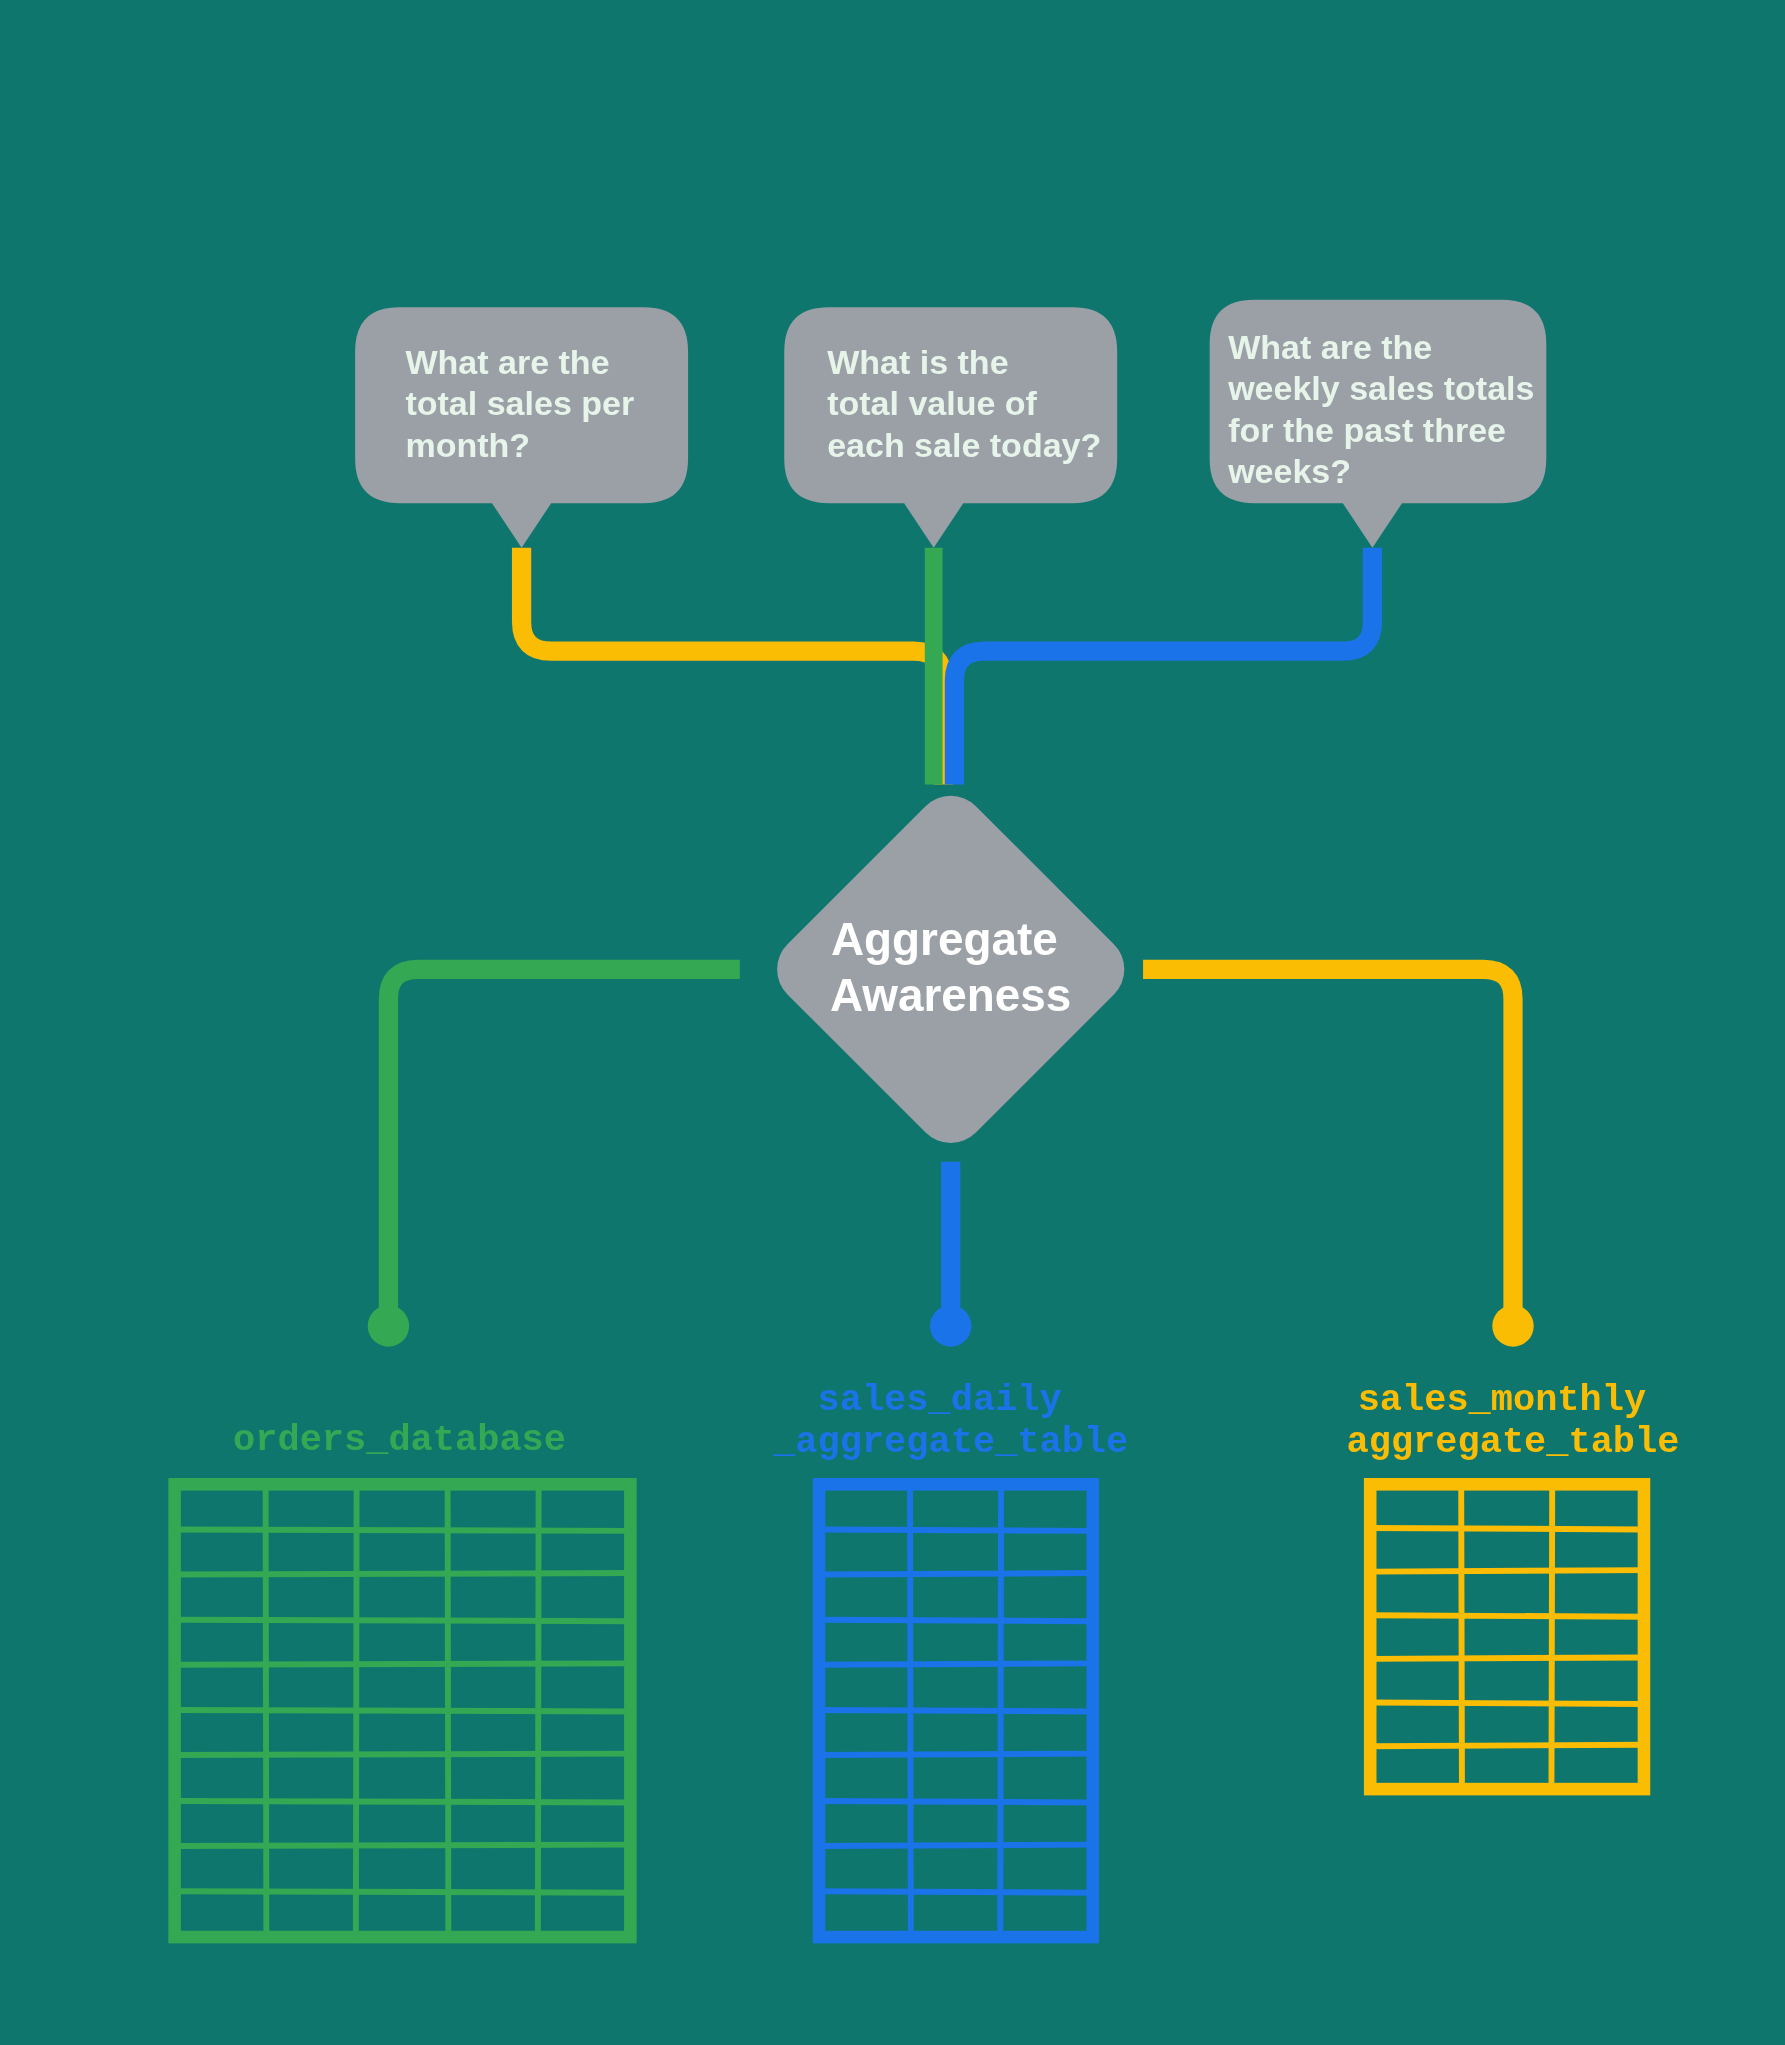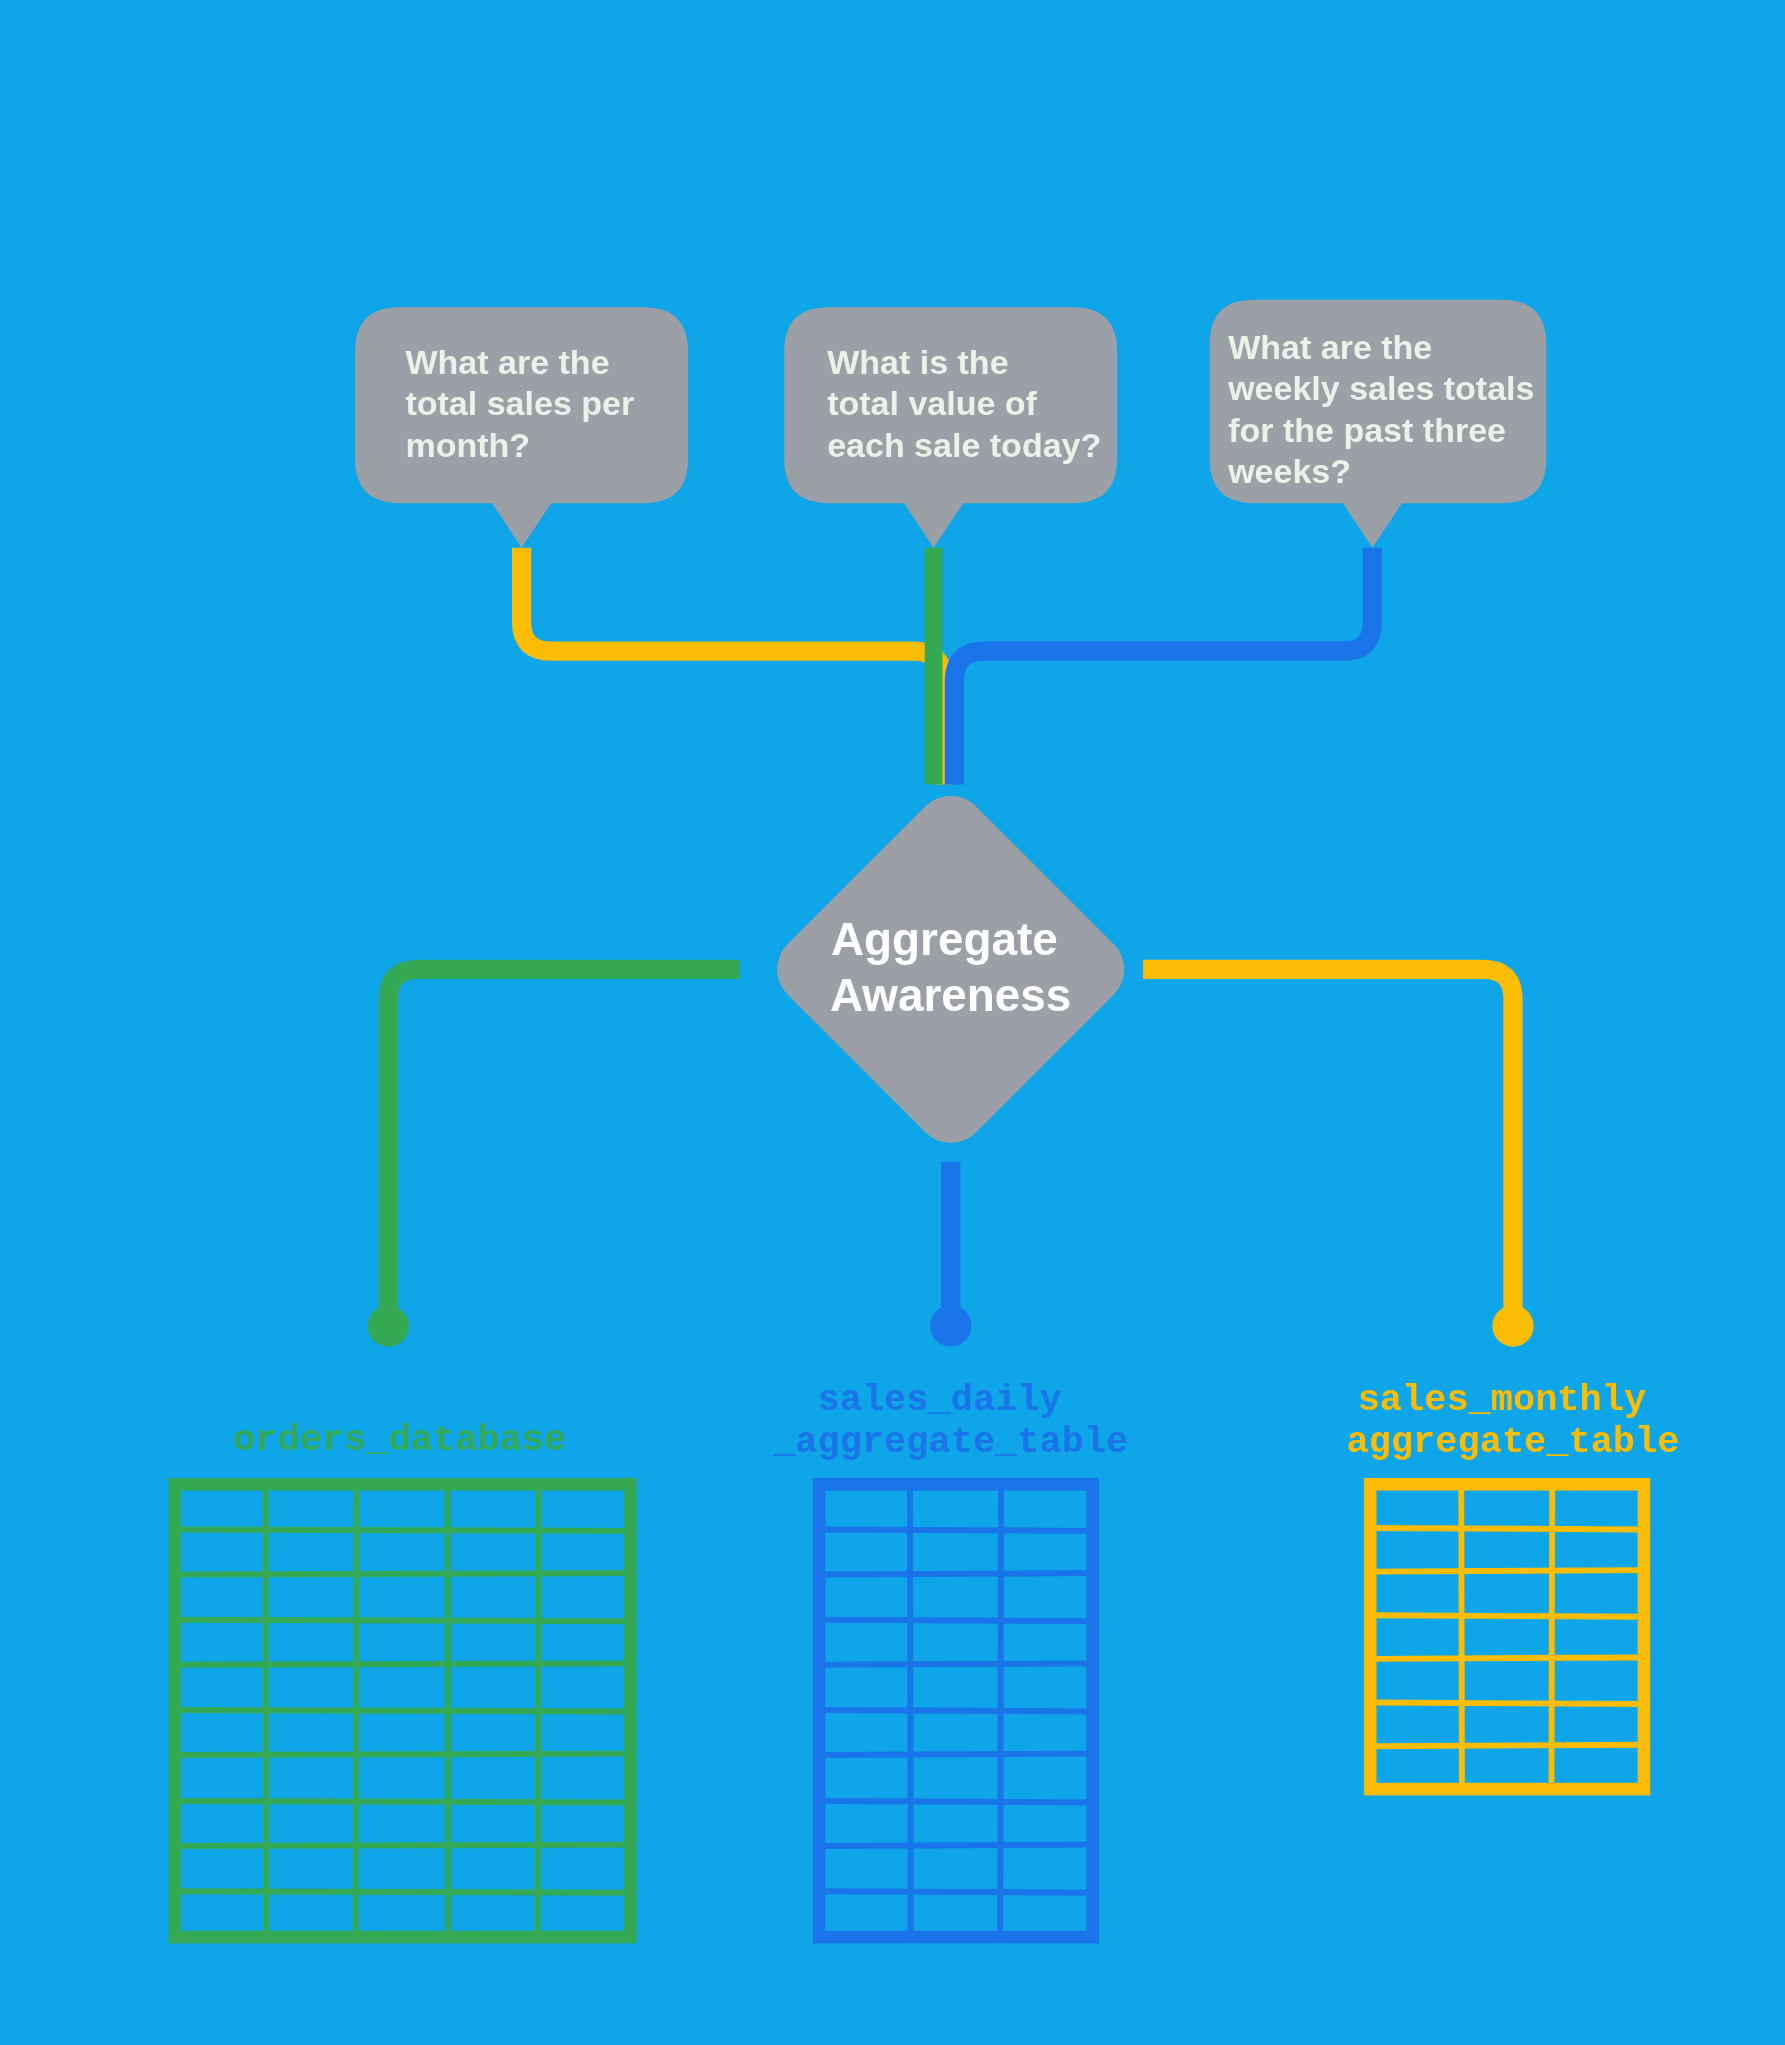--- a/index.html
+++ b/index.html
@@ -8,21 +8,21 @@
     padding: 0;
     background: #ffffff;
   }
   body {
     font-family: "Liberation Sans", sans-serif;
   }
   #canvas {
     position: relative;
     width: 1786px;
     height: 2046px;
-    background: #0ea5e9;
+    background: #0f766e;
     overflow: hidden;
     text-align: center;
   }
   #diagram-svg {
     position: absolute;
     left: 0;
     top: 0;
     width: 1786px;
     height: 2046px;
     display: block;

